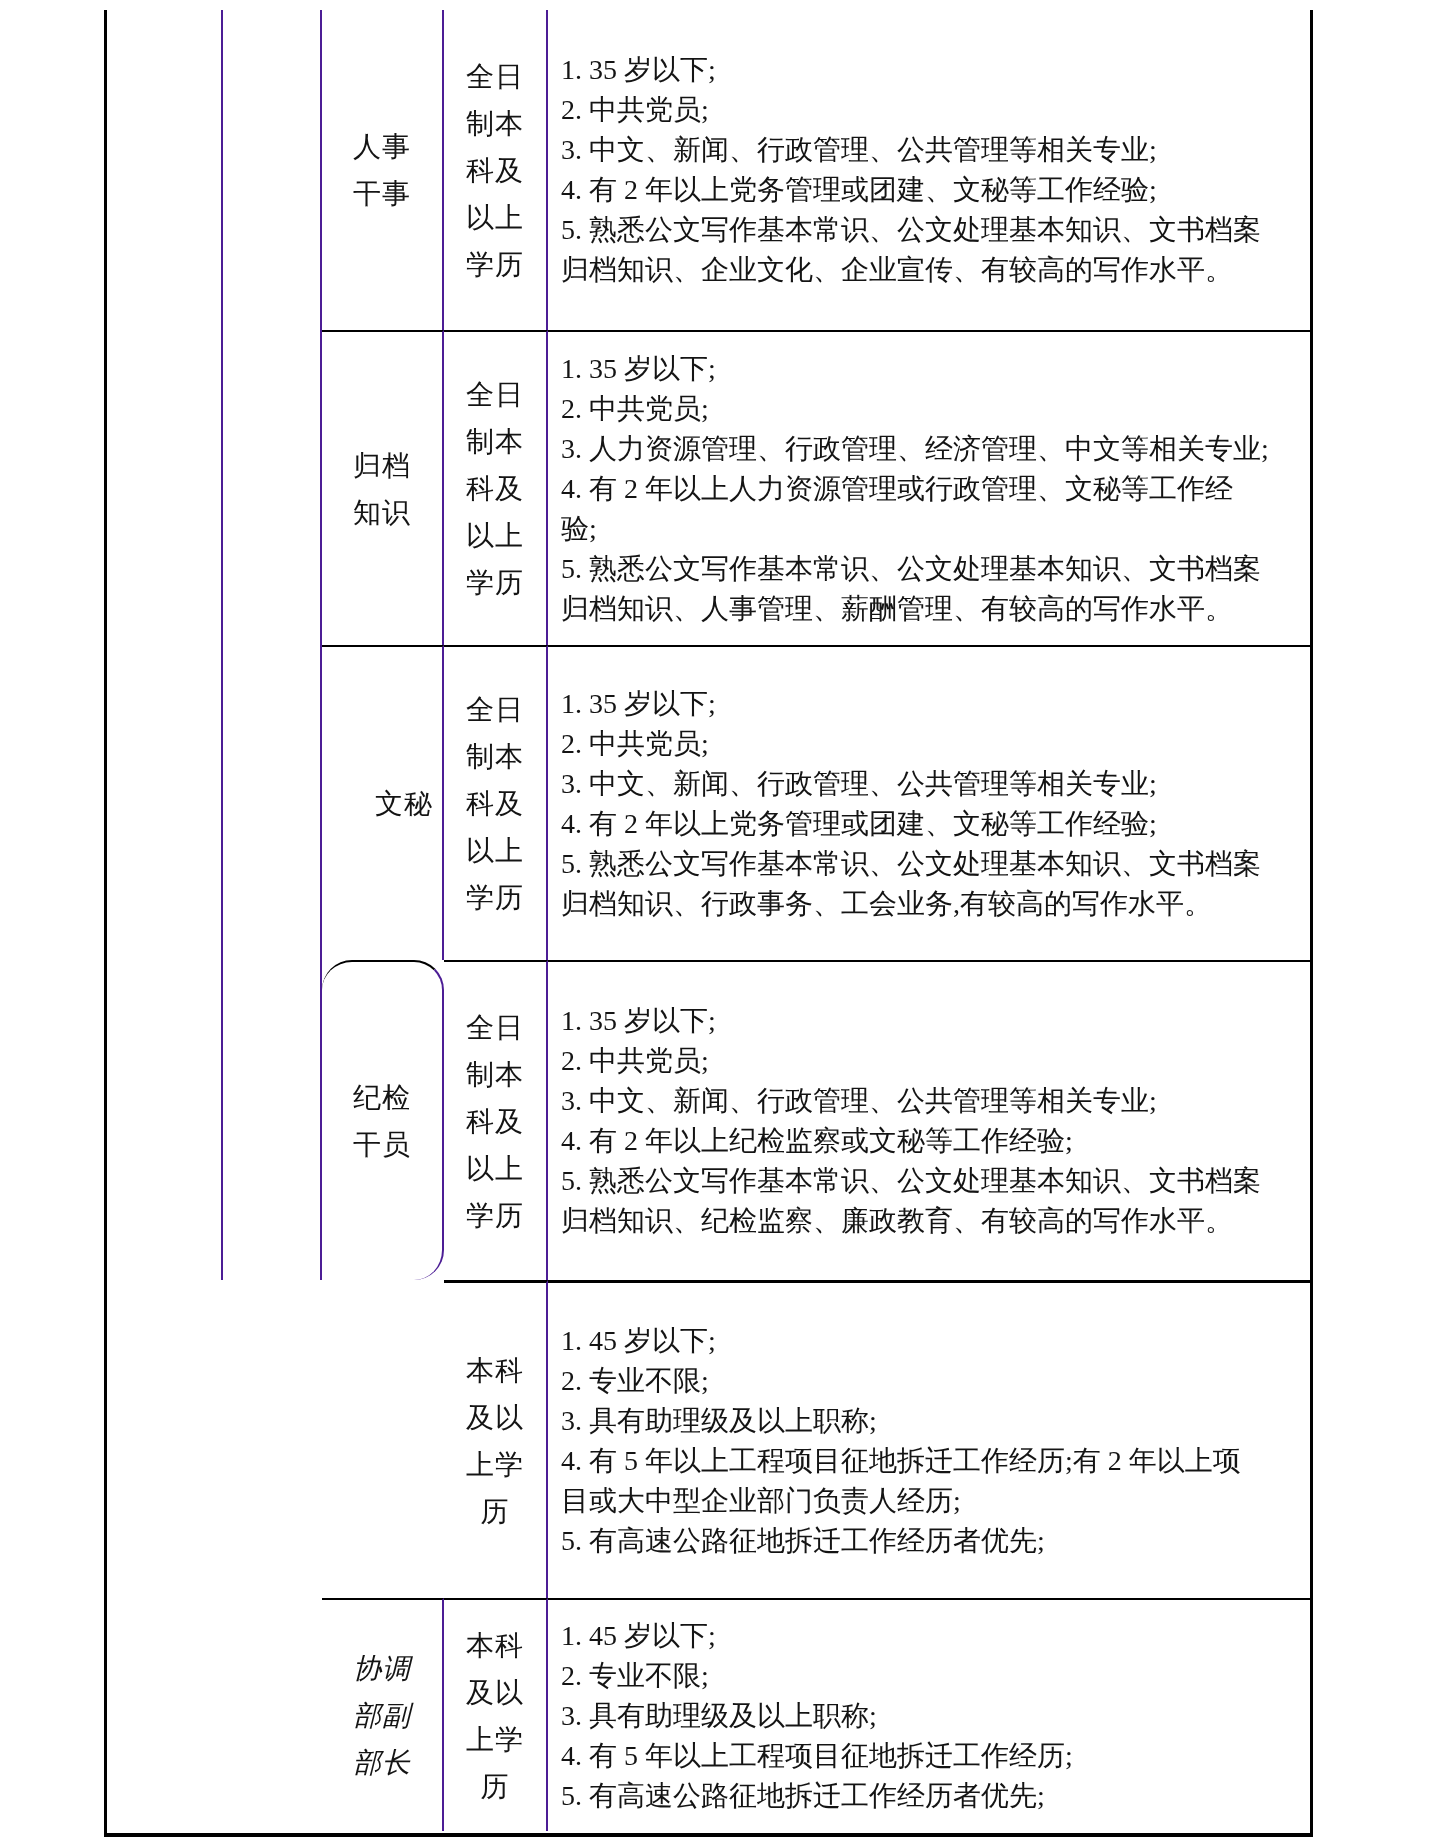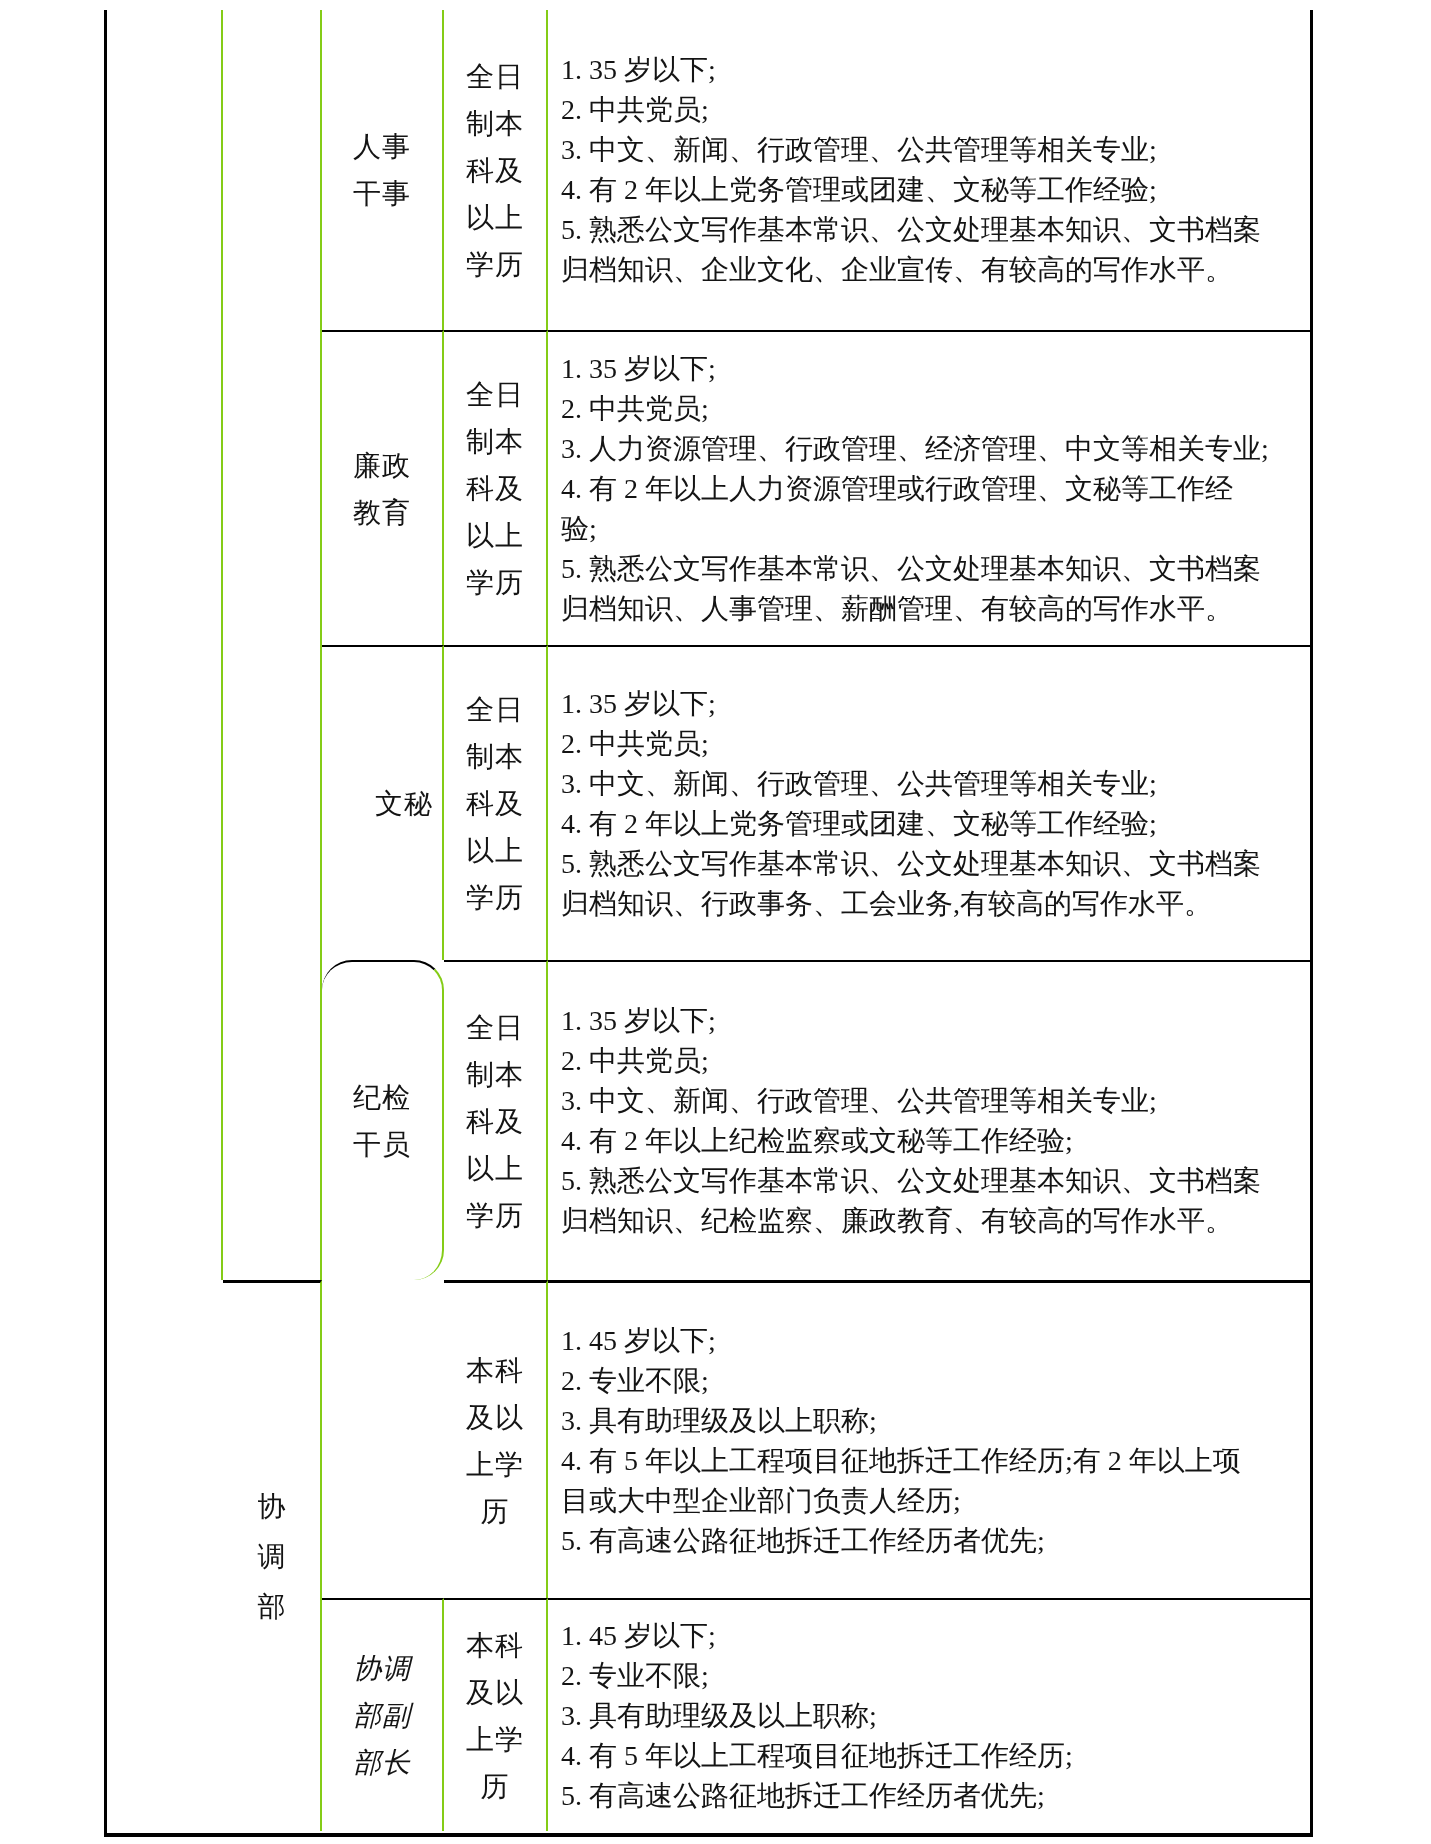--- a/index.html
+++ b/index.html
@@ -29,21 +29,21 @@
     border-left: 3px solid #000;
     border-right: 3px solid #000;
     border-bottom: 4px solid #000;
     display: grid;
     grid-template-columns: 116px 99px 122px 104px 762px;
     grid-template-rows: 320px 315px 315px 320px 318px 233px;
     background: #ffffff;
   }
   .cell {
     box-sizing: border-box;
-    border-right: 2px solid #84cc16;
+    border-right: 2px solid #4c1d95;
     display: flex;
     align-items: center;
     justify-content: center;
     overflow: hidden;
   }
   .cell.last-col { border-right: none; }
   .bt2 { border-top: 2px solid #000; }
   .bt3 { border-top: 3px solid #000; }
 
   .pos-inner, .edu-inner {
@@ -96,21 +96,21 @@
     <div class="cell last-col req" style="grid-column:5; grid-row:1;">
       <div class="req-inner">1. 35 岁以下;
 2. 中共党员;
 3. 中文、新闻、行政管理、公共管理等相关专业;
 4. 有 2 年以上党务管理或团建、文秘等工作经验;
 5. 熟悉公文写作基本常识、公文处理基本知识、文书档案
 归档知识、企业文化、企业宣传、有较高的写作水平。</div>
     </div>
 
     <div class="cell bt2" style="grid-column:3; grid-row:2;">
-      <div class="pos-inner">廉政教育</div>
+      <div class="pos-inner">归档知识</div>
     </div>
     <div class="cell bt2" style="grid-column:4; grid-row:2;">
       <div class="edu-inner">全日制本科及以上学历</div>
     </div>
     <div class="cell bt2 last-col req" style="grid-column:5; grid-row:2;">
       <div class="req-inner">1. 35 岁以下;
 2. 中共党员;
 3. 人力资源管理、行政管理、经济管理、中文等相关专业;
 4. 有 2 年以上人力资源管理或行政管理、文秘等工作经
 验;
@@ -141,23 +141,20 @@
     </div>
     <div class="cell bt2 last-col req" style="grid-column:5; grid-row:4;">
       <div class="req-inner">1. 35 岁以下;
 2. 中共党员;
 3. 中文、新闻、行政管理、公共管理等相关专业;
 4. 有 2 年以上纪检监察或文秘等工作经验;
 5. 熟悉公文写作基本常识、公文处理基本知识、文书档案
 归档知识、纪检监察、廉政教育、有较高的写作水平。</div>
     </div>
 
-    <div class="cell bt3" style="grid-column:2; grid-row:5 / span 2;">
-      <div class="vert-inner">协调部</div>
-    </div>
 
     <div class="cell bt3" style="grid-column:4; grid-row:5;">
       <div class="edu-inner">本科及以上学历</div>
     </div>
     <div class="cell bt3 last-col req" style="grid-column:5; grid-row:5;">
       <div class="req-inner">1. 45 岁以下;
 2. 专业不限;
 3. 具有助理级及以上职称;
 4. 有 5 年以上工程项目征地拆迁工作经历;有 2 年以上项
 目或大中型企业部门负责人经历;

